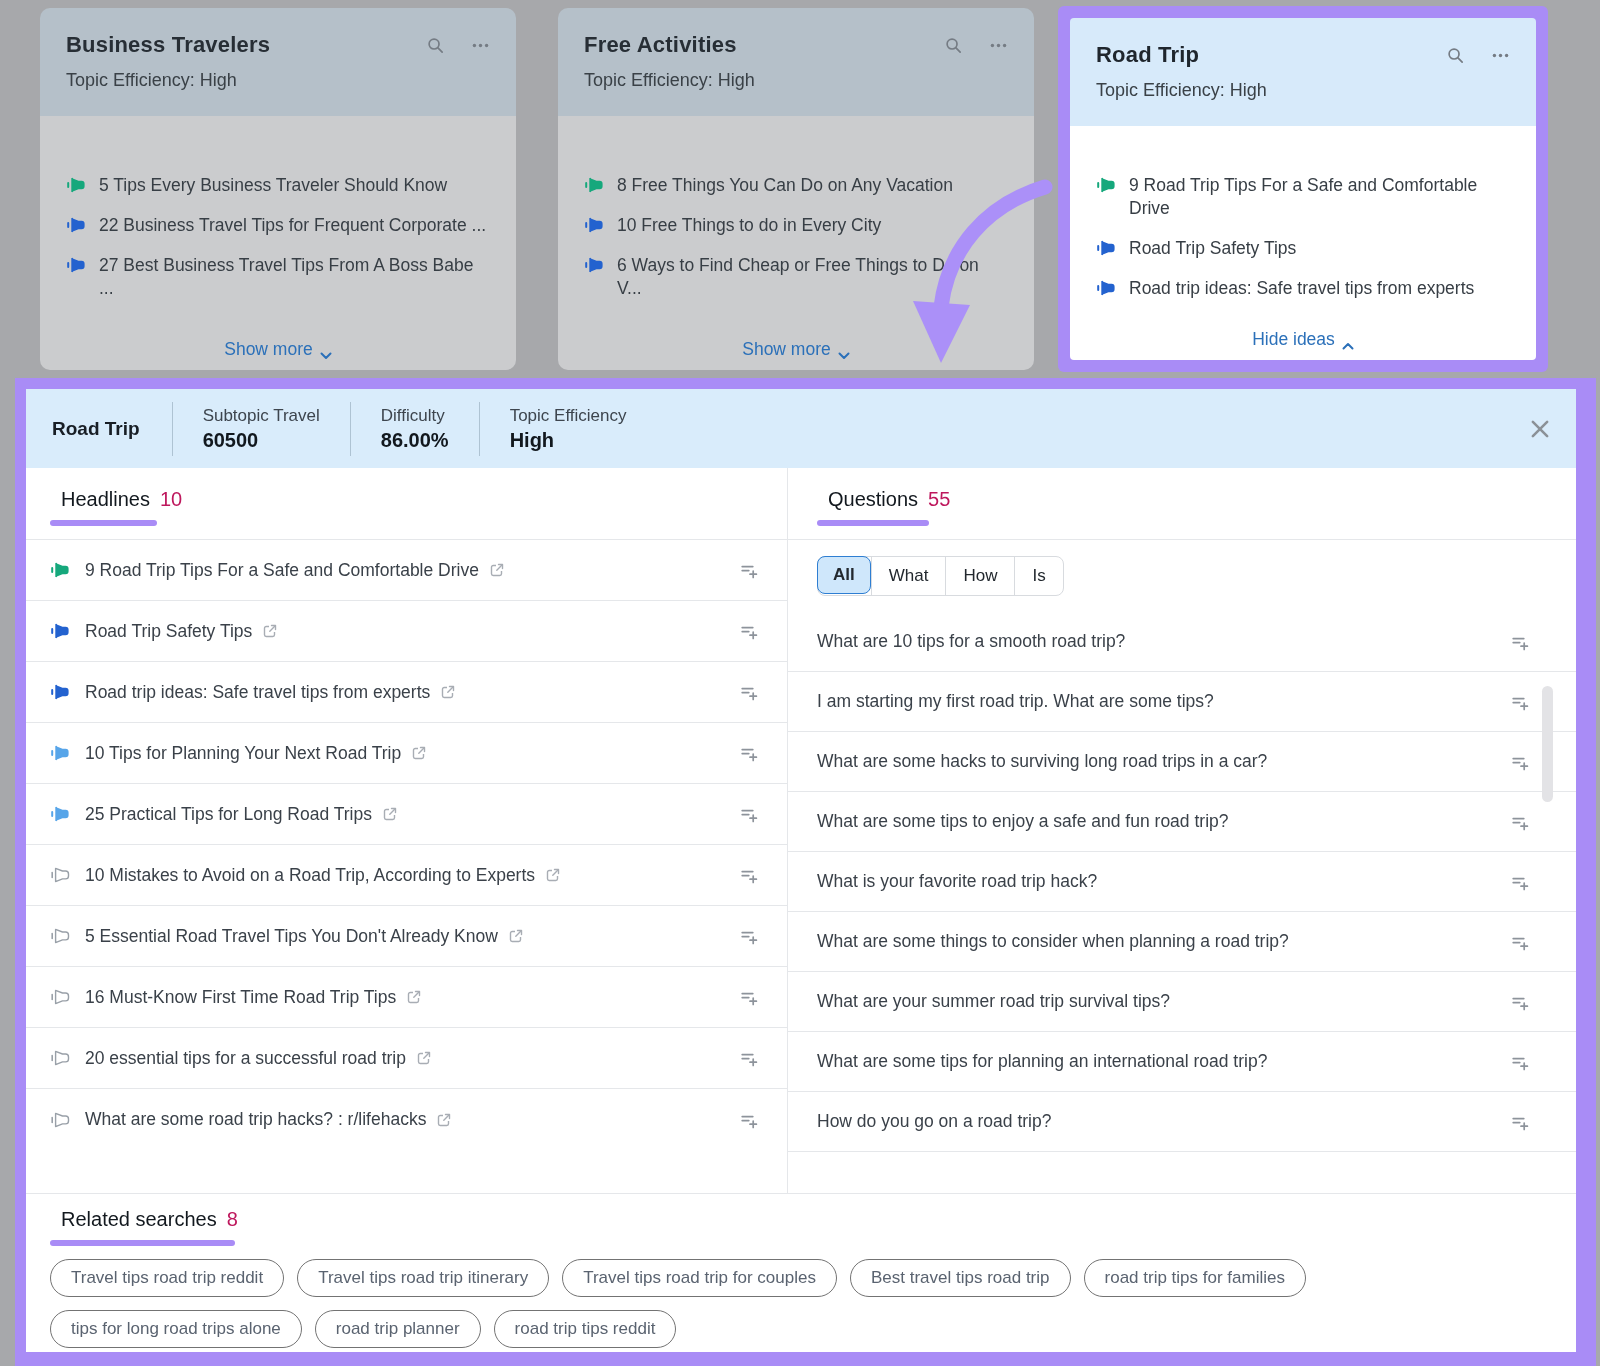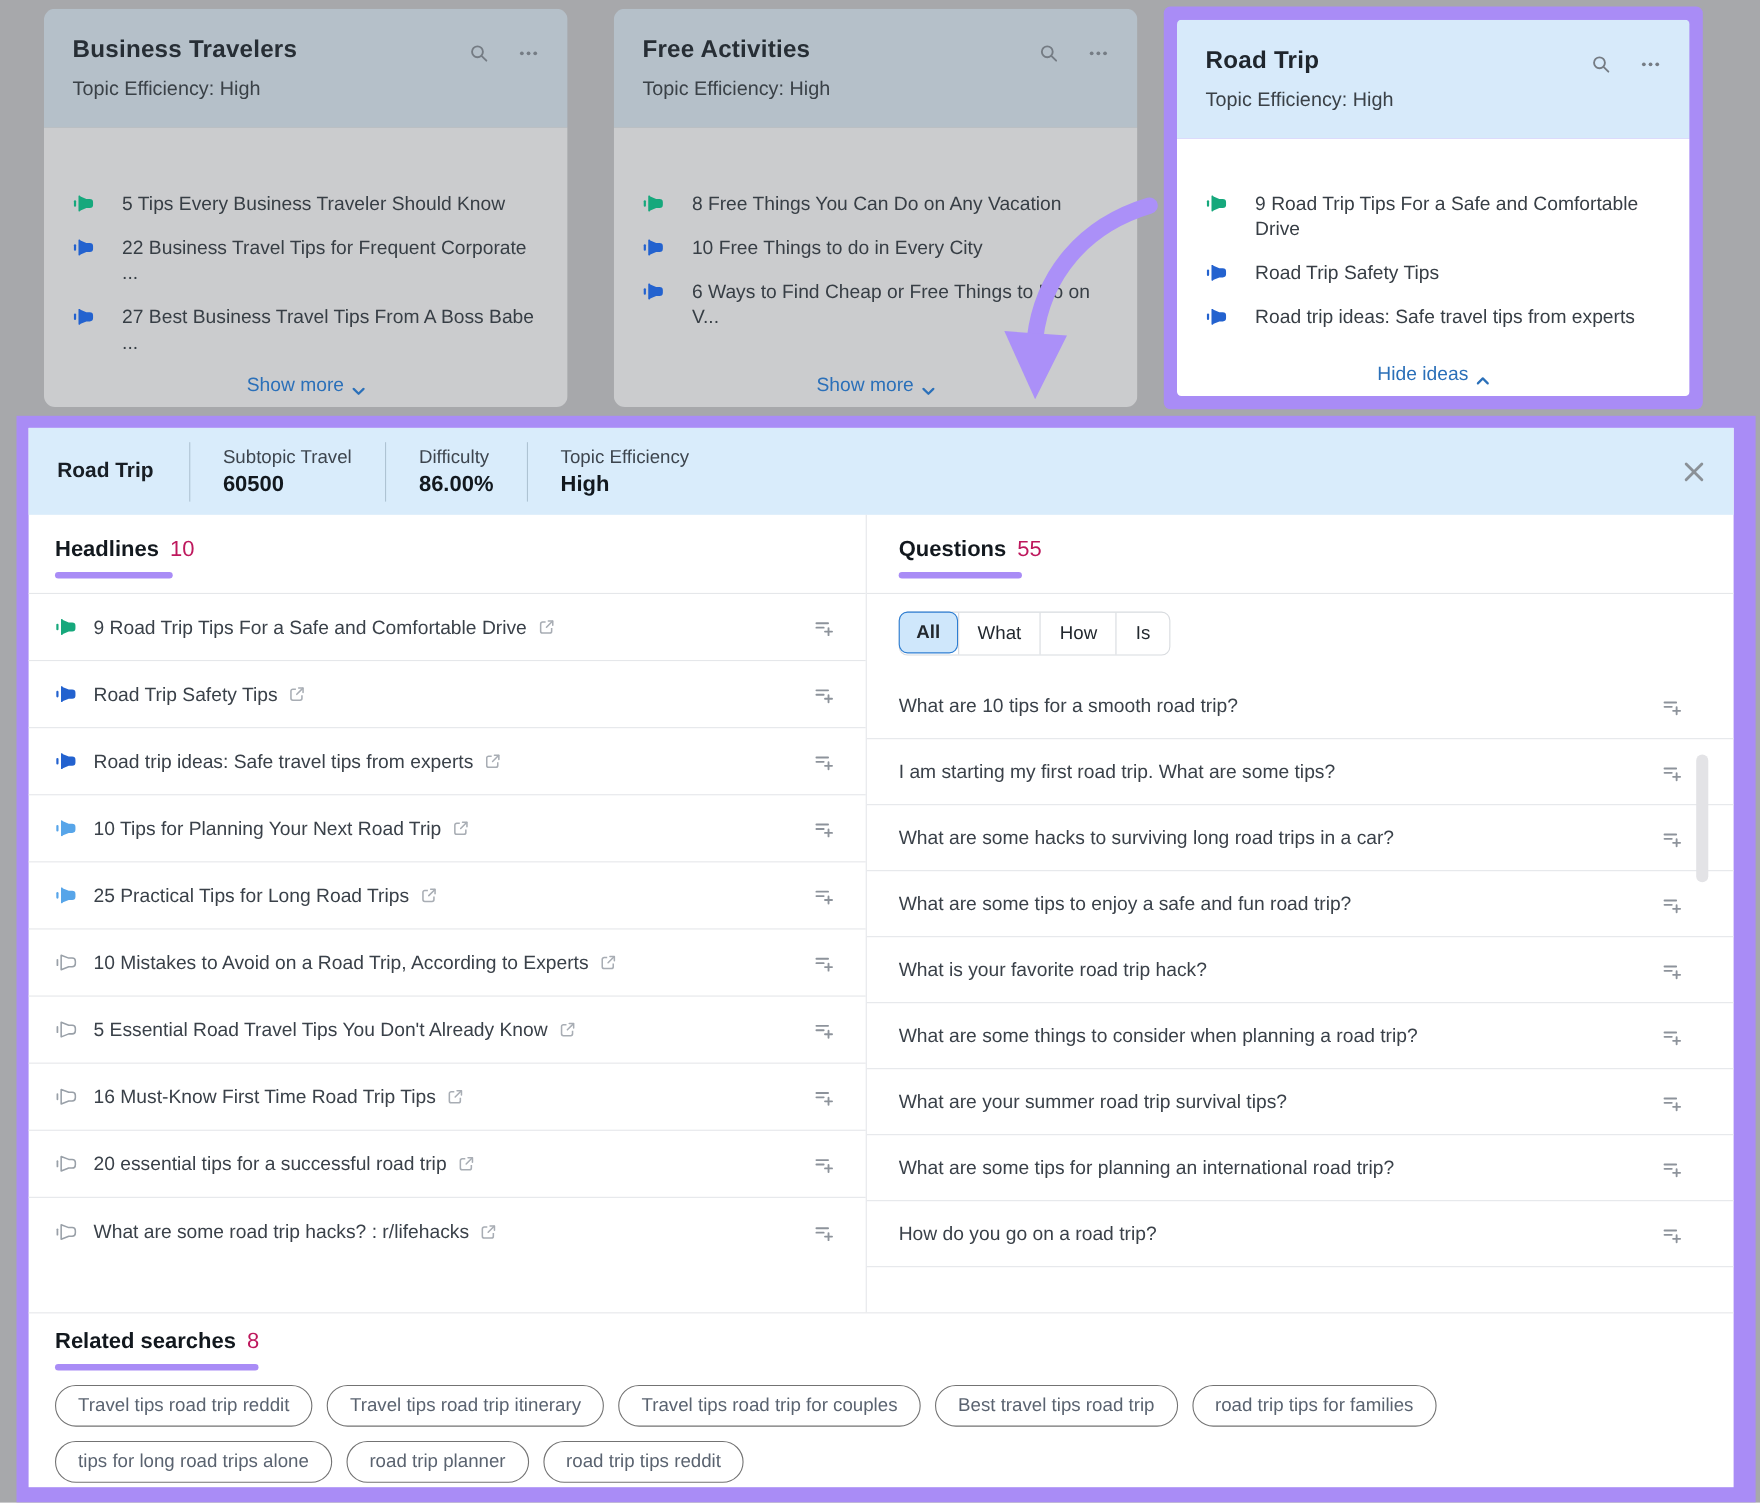--- a/index.html
+++ b/index.html
@@ -3,27 +3,27 @@
 <meta charset="utf-8">
 <style>
   * { margin:0; padding:0; box-sizing:border-box; }
   html,body { width:1600px; height:1366px; overflow:hidden; }
   body { font-family:"Liberation Sans","DejaVu Sans",sans-serif; background:#a7a8ab; position:relative; }
 
   
   .top-area { position:absolute; left:0; top:0; width:1600px; height:378px; background:#a7a8ab; }
   .card { position:absolute; top:8px; width:476px; height:362px; border-radius:10px; overflow:hidden; }
   .card-head { height:108px; padding:24px 26px 0; }
-  .card-title-row { display:flex; align-items:flex-end; justify-content:space-between; }
+  .card-title-row { display:flex; align-items:center; justify-content:space-between; }
   .card-title { font-size:22px; font-weight:bold; color:#1f262d; letter-spacing:.2px; }
   .card-actions { display:flex; align-items:center; gap:26px; color:#757c84; }
   .card-actions svg { display:block; }
   .card-eff { margin-top:12px; font-size:18px; color:#3a4147; }
   .card-body { height:254px; padding:58px 0 0; position:relative; }
-  .idea { display:flex; align-items:flex-start; gap:25px; padding:0 26px; margin-bottom:17px; font-size:17.5px; line-height:23px; color:#373e45; }
+  .idea { display:flex; align-items:flex-start; gap:13px; padding:0 26px; margin-bottom:17px; font-size:17.5px; line-height:23px; color:#373e45; }
   .idea .ic { flex:0 0 auto; margin-top:1px; }
   .card-footer { position:absolute; left:0; right:0; bottom:10px; display:flex; justify-content:center; align-items:flex-end; gap:7px; color:#2b70b9; font-size:17.5px; font-weight:500; cursor:pointer; }
   .dim .card-head { background:#b5c0c9; }
   .dim .card-body { background:#cbccce; }
   .dim .card-title { color:#272e35; }
   .card-rt-wrap { position:absolute; left:1058px; top:6px; width:490px; height:366px; background:#a98cf6; border-radius:6px; padding:12px; }
   .card-rt { position:relative; width:466px; height:342px; border-radius:4px; overflow:hidden; }
   .card-rt .card-head { background:#d7eafa; }
   .card-rt .card-body { background:#ffffff; height:234px; padding-top:48px; }
 
@@ -46,21 +46,21 @@
   .stat-value { font-size:20px; font-weight:bold; color:#12181e; margin-top:3px; }
   .panel-close { margin-left:auto; color:#8b9197; cursor:pointer; display:flex; align-items:center; }
 
   .panel-body { display:flex; height:725px; }
   .col-left { width:761px; }
   .col-right { flex:1; border-left:1px solid #e5e7ea; position:relative; }
 
   .sec-head { padding:20px 0 0 24px; border-bottom:1px solid #e5e7ea; }
   .col-right .sec-head { padding-left:29px; }
   .sec-title-row { display:flex; align-items:baseline; gap:10px; }
-  .sec-title { font-size:20px; font-weight:bold; color:#12181e; }
+  .sec-title { font-size:20px; font-weight:normal; color:#12181e;margin-left:11px; }
   .sec-count { font-size:20px; color:#be185d; }
   .sec-underline { height:6px; background:#a98cf6; border-radius:3px; margin-top:9px; margin-bottom:13px; }
   .u-headlines { width:107px; } .u-questions { width:112px; } .u-related { width:185px; }
 
   .hrow { display:flex; align-items:center; height:61px; padding:0 28px 0 24px; border-bottom:1px solid #e5e7ea; }
   .hrow:last-child { border-bottom:none; }
   .hrow .ic { flex:0 0 auto; }
   .row-text { font-size:17.5px; color:#3a4149; margin-left:15px; white-space:nowrap; }
   .ext { color:#a8adb4; margin-left:10px; display:flex; }
   .spacer { flex:1; }

